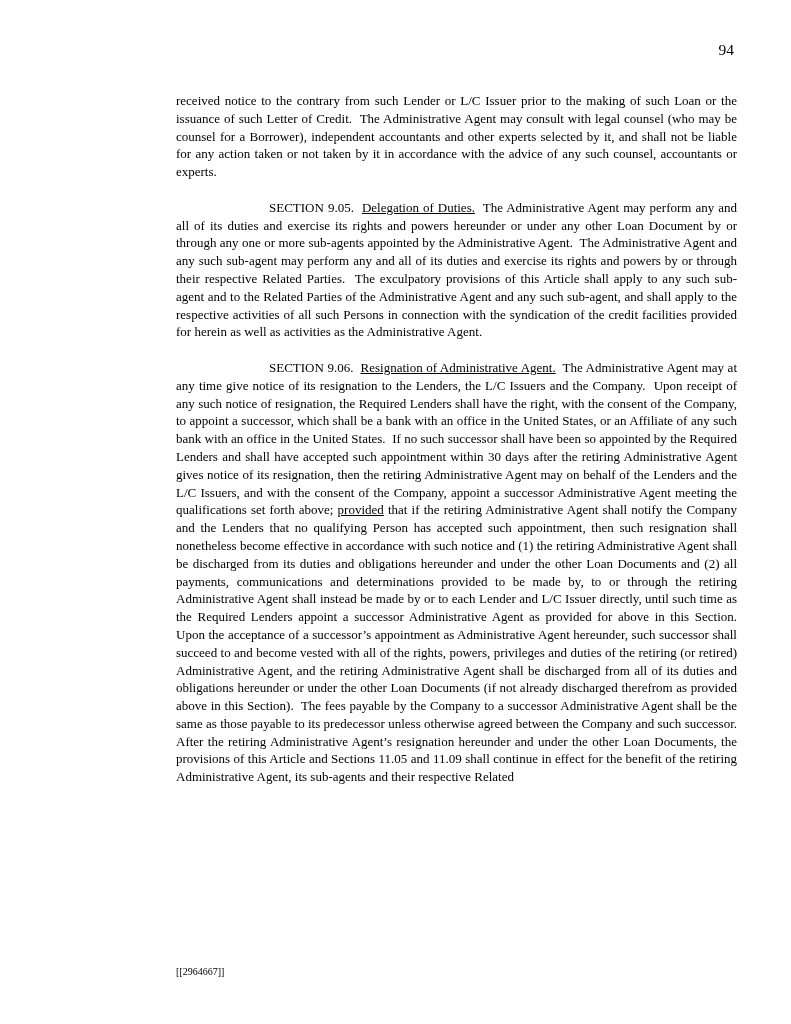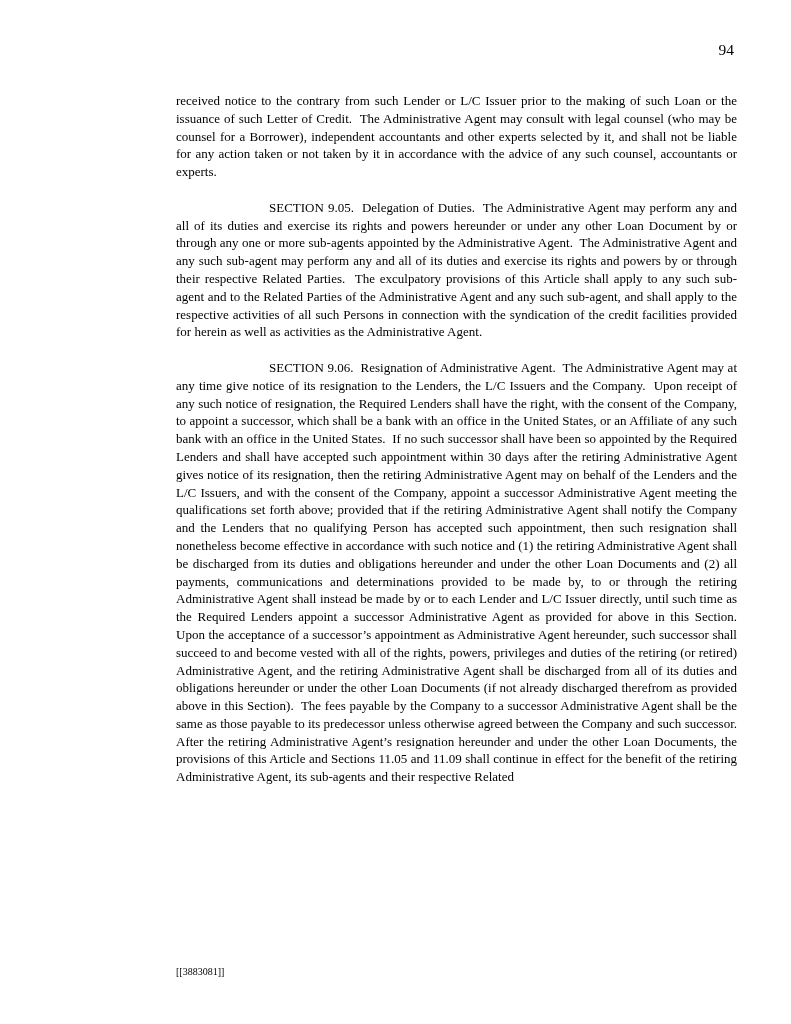--- a/index.html
+++ b/index.html
@@ -38,20 +38,21 @@
     text-align: justify;
     white-space: pre-wrap;
   }
   .para.indented {
     text-indent: 93px;
   }
   .para:last-child {
     margin-bottom: 0;
   }
   .u {
+    text-decoration: underline;
   }
   .doc-footer {
     position: absolute;
     left: 139px;
     top: 966px;
     font-size: 10px;
     line-height: 12px;
   }
 </style>
 </head>
@@ -64,15 +65,15 @@
   <div class="body-text">
 
     <p class="para"><span>received notice to the contrary from such Lender or L/C Issuer prior to the making of such Loan or the issuance of such Letter of Credit.  The Administrative Agent may consult with legal counsel (who may be counsel for a Borrower), independent accountants and other experts selected by it, and shall not be liable for any action taken or not taken by it in accordance with the advice of any such counsel, accountants or experts.</span></p>
 
     <p class="para indented"><span>SECTION 9.05.  </span><span class="u">Delegation of Duties.</span><span>  The Administrative Agent may perform any and all of its duties and exercise its rights and powers hereunder or under any other Loan Document by or through any one or more sub-agents appointed by the Administrative Agent.  The Administrative Agent and any such sub-agent may perform any and all of its duties and exercise its rights and powers by or through their respective Related Parties.  The exculpatory provisions of this Article shall apply to any such sub-agent and to the Related Parties of the Administrative Agent and any such sub-agent, and shall apply to the respective activities of all such Persons in connection with the syndication of the credit facilities provided for herein as well as activities as the Administrative Agent.</span></p>
 
     <p class="para indented"><span>SECTION 9.06.  </span><span class="u">Resignation of Administrative Agent.</span><span>  The Administrative Agent may at any time give notice of its resignation to the Lenders, the L/C Issuers and the Company.  Upon receipt of any such notice of resignation, the Required Lenders shall have the right, with the consent of the Company, to appoint a successor, which shall be a bank with an office in the United States, or an Affiliate of any such bank with an office in the United States.  If no such successor shall have been so appointed by the Required Lenders and shall have accepted such appointment within 30 days after the retiring Administrative Agent gives notice of its resignation, then the retiring Administrative Agent may on behalf of the Lenders and the L/C Issuers, and with the consent of the Company, appoint a successor Administrative Agent meeting the qualifications set forth above; </span><span class="u">provided</span><span> that if the retiring Administrative Agent shall notify the Company and the Lenders that no qualifying Person has accepted such appointment, then such resignation shall nonetheless become effective in accordance with such notice and (1) the retiring Administrative Agent shall be discharged from its duties and obligations hereunder and under the other Loan Documents and (2) all payments, communications and determinations provided to be made by, to or through the retiring Administrative Agent shall instead be made by or to each Lender and L/C Issuer directly, until such time as the Required Lenders appoint a successor Administrative Agent as provided for above in this Section.  Upon the acceptance of a successor’s appointment as Administrative Agent hereunder, such successor shall succeed to and become vested with all of the rights, powers, privileges and duties of the retiring (or retired) Administrative Agent, and the retiring Administrative Agent shall be discharged from all of its duties and obligations hereunder or under the other Loan Documents (if not already discharged therefrom as provided above in this Section).  The fees payable by the Company to a successor Administrative Agent shall be the same as those payable to its predecessor unless otherwise agreed between the Company and such successor.  After the retiring Administrative Agent’s resignation hereunder and under the other Loan Documents, the provisions of this Article and Sections 11.05 and 11.09 shall continue in effect for the benefit of the retiring Administrative Agent, its sub-agents and their respective Related</span></p>
 
   </div>
 
-  <div class="doc-footer">[[3883081]]</div>
+  <div class="doc-footer">[[2964667]]</div>
 
 </div>
 
 </body></html>

